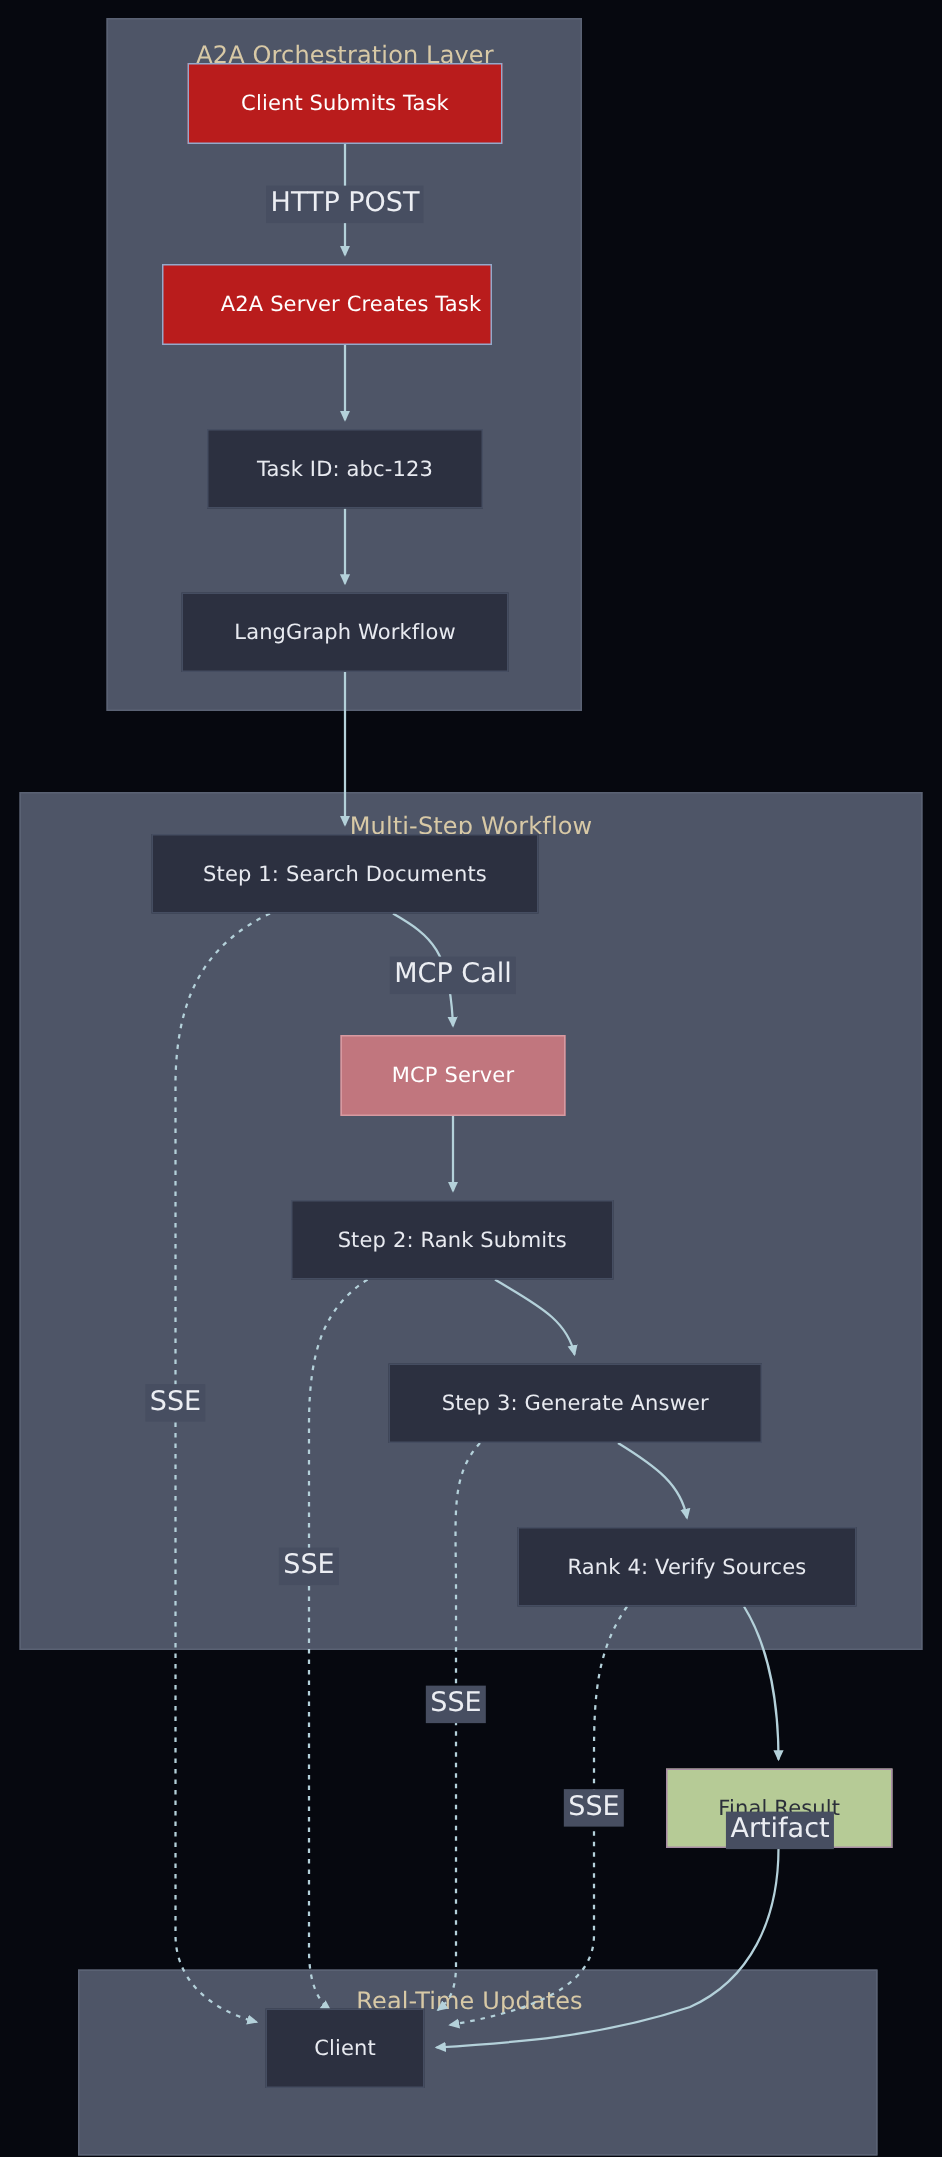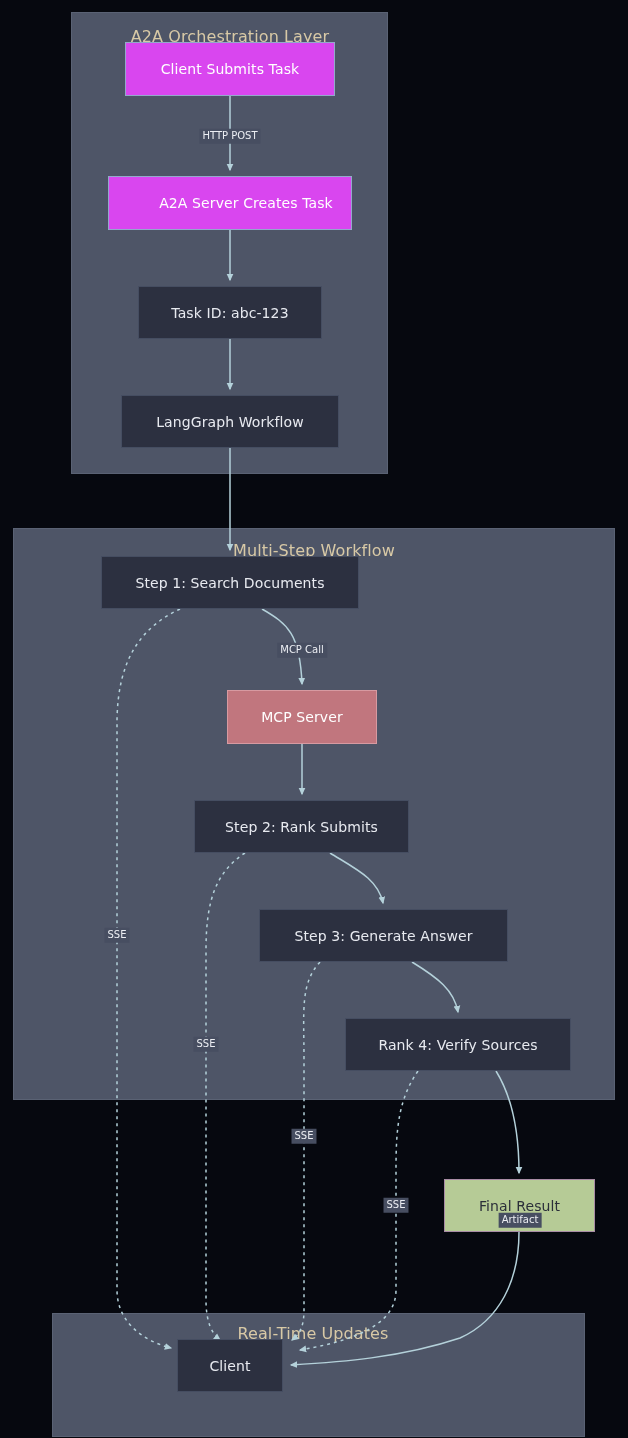--- a/index.html
+++ b/index.html
@@ -50,39 +50,39 @@
     font-size: 14px;
     color: #e8eaf0;
     white-space: nowrap;
     letter-spacing: .1px;
   }
   .node.default {
     background: #2c3040;
     border: 1px solid #454d61;
   }
   .node.blue {
-    background: #d946ef;
+    background: #b91c1c;
     border: 1px solid #93a9cb;
     color: #ffffff;
   }
   .node.rose {
     background: #c1767e;
     border: 1px solid #d79aa1;
     color: #ffffff;
   }
   .node.green {
     background: #b6cb96;
     border: 1px solid #a88ca5;
     color: #2b2f3a;
   }
   .edge-label {
     position: absolute;
     background: #474e61;
     color: #eceef3;
-    font-size: 10px;
+    font-size: 18px;
     padding: 1px 3px;
     white-space: nowrap;
     transform: translate(-50%, -50%);
     line-height: 1.25;
   }
 </style>
 </head>
 <body>
 
 <div id="canvas">
@@ -117,21 +117,21 @@
     <g fill="none" stroke="#b4d1da" stroke-width="1.5" stroke-dasharray="3 4">
       <path d="M180,609 C140,628 118,660 117,720 L117,1290 C117,1320 140,1340 171,1348" marker-end="url(#arrow)"></path>
       <path d="M245,853 C216,872 206,900 206,950 L206,1300 C206,1322 212,1334 220,1340" marker-end="url(#arrow)"></path>
       <path d="M320,962 C300,984 304,1010 304,1060 L304,1310 C304,1326 300,1334 292,1340" marker-end="url(#arrow)"></path>
       <path d="M418,1071 C398,1100 396,1130 396,1170 L396,1290 C396,1318 370,1338 300,1350" marker-end="url(#arrow)"></path>
     </g>
   </svg>
 
   <div id="nodes">
       <div class="node blue" style="left: 125px; top: 42px; width: 210px; height: 54px;">Client Submits Task</div>
-      <div class="node blue" style="left: 108px; top: 176px; width: 244px; height: 54px; padding-left: 32px;">A2A Server Creates Task</div>
+      <div class="node blue" style="left: 108px; top: 176px; width: 220px; height: 54px; padding-left: 32px;">A2A Server Creates Task</div>
       <div class="node default" style="left: 138px; top: 286px; width: 184px; height: 53px;">Task ID: abc-123</div>
       <div class="node default" style="left: 121px; top: 395px; width: 218px; height: 53px;">LangGraph Workflow</div>
       <div class="node default" style="left: 101px; top: 556px; width: 258px; height: 53px;">Step 1: Search Documents</div>
       <div class="node rose" style="left: 227px; top: 690px; width: 150px; height: 54px;">MCP Server</div>
       <div class="node default" style="left: 194px; top: 800px; width: 215px; height: 53px;">Step 2: Rank Submits</div>
       <div class="node default" style="left: 259px; top: 909px; width: 249px; height: 53px;">Step 3: Generate Answer</div>
       <div class="node default" style="left: 345px; top: 1018px; width: 226px; height: 53px;">Rank 4: Verify Sources</div>
       <div class="node green" style="left: 444px; top: 1179px; width: 151px; height: 53px;">Final Result</div>
       <div class="node default" style="left: 177px; top: 1339px; width: 106px; height: 53px;">Client</div>
     </div>

